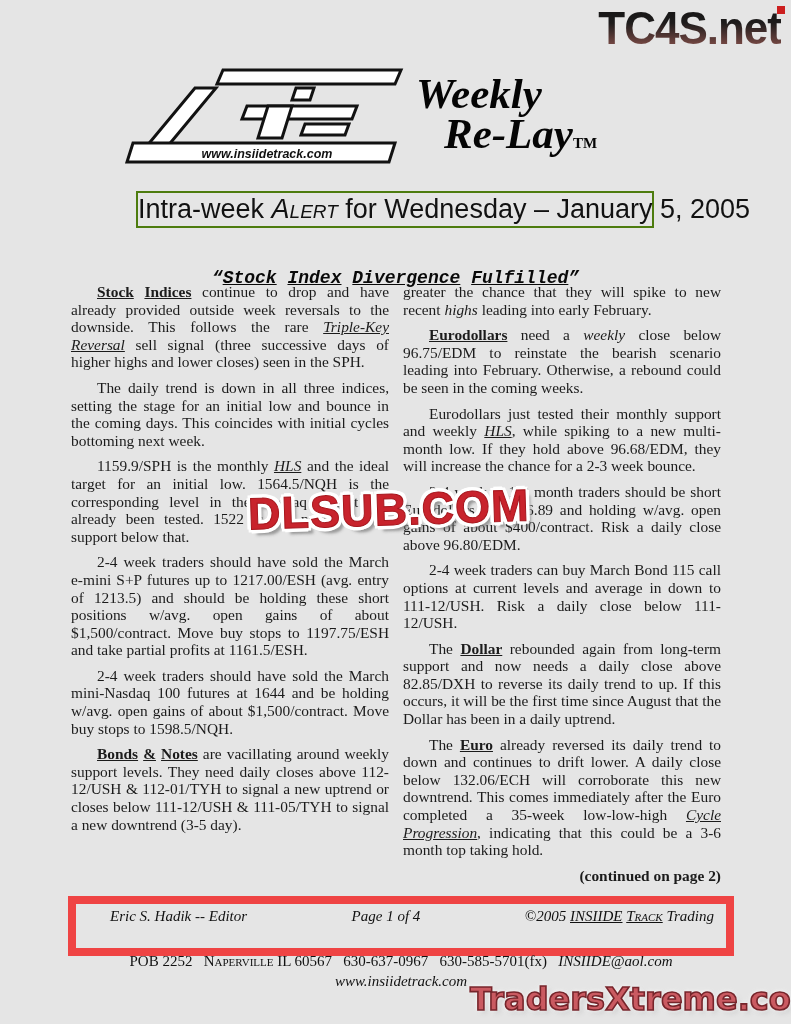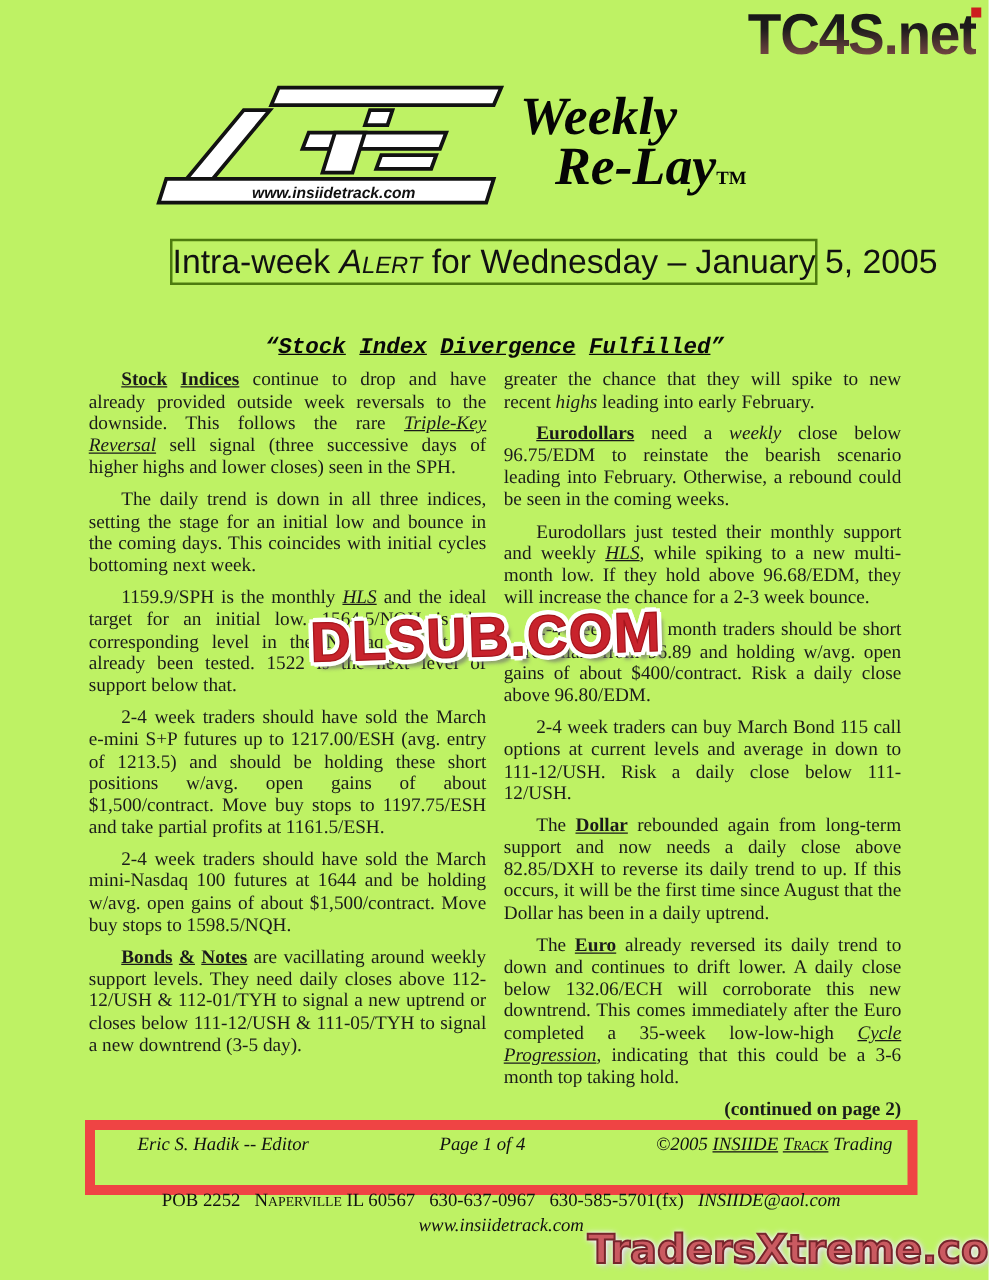--- a/index.html
+++ b/index.html
@@ -1,16 +1,16 @@
 <!DOCTYPE html>
 <html><head>
 <meta charset="utf-8">
 <style>
   html,body{margin:0;padding:0;background:#ffffff;}
-  .page{position:relative;width:791px;height:1024px;background:#bef264;overflow:hidden;
+  .page{position:relative;width:791px;height:1024px;background:#e5e5e5;overflow:hidden;
         font-family:"Liberation Serif",serif;color:#1b1b1b;}
 
   
   .tc4s{position:absolute;top:2px;right:10px;
         font-family:"Liberation Sans",sans-serif;font-weight:700;font-size:44px;letter-spacing:-1px;
         color:#2a2323;transform:scaleY(1.05);transform-origin:top right;}
   @supports (-webkit-background-clip:text){
     .tc4s{background:linear-gradient(180deg,#141414 0%,#1e1c1c 40%,#6e4440 78%,#8d5a50 100%);
           -webkit-background-clip:text;background-clip:text;color:transparent;}
   }
@@ -27,21 +27,21 @@
   
   .alert-box{position:absolute;left:136px;top:191px;width:514px;height:33px;
              border:2px solid #4d7c0f;display:flex;align-items:center;justify-content:space-between;
              font-family:"Liberation Sans",sans-serif;font-size:27px;color:#111;white-space:pre;}
   
   .headline{position:absolute;left:0;top:245px;width:100%;text-align:center;
             font-family:Liberation Mono, monospace;font-weight:bold;font-style:italic;
             font-size:18px;color:#090909;white-space:pre;margin-top:23px;}
 
   
-  .columns{position:absolute;left:71px;top:295px;width:650px;display:flex;gap:14px;z-index:1;}
+  .columns{position:absolute;left:71px;top:283px;width:650px;display:flex;gap:14px;z-index:1;}
   .col{flex:1;font-size:15.4px;line-height:17.6px;text-align:justify;}
   .col p{margin:0 0 8px 0;text-indent:26px;}
   .col p.no-indent{text-indent:0;}
   .col p.right-bold{text-align:right;text-indent:0;font-weight:bold;}
 
   
   .b{font-weight:bold;} .i{font-style:italic;} .u{text-decoration:underline;}
   .sc{font-variant:small-caps;}
 
   

